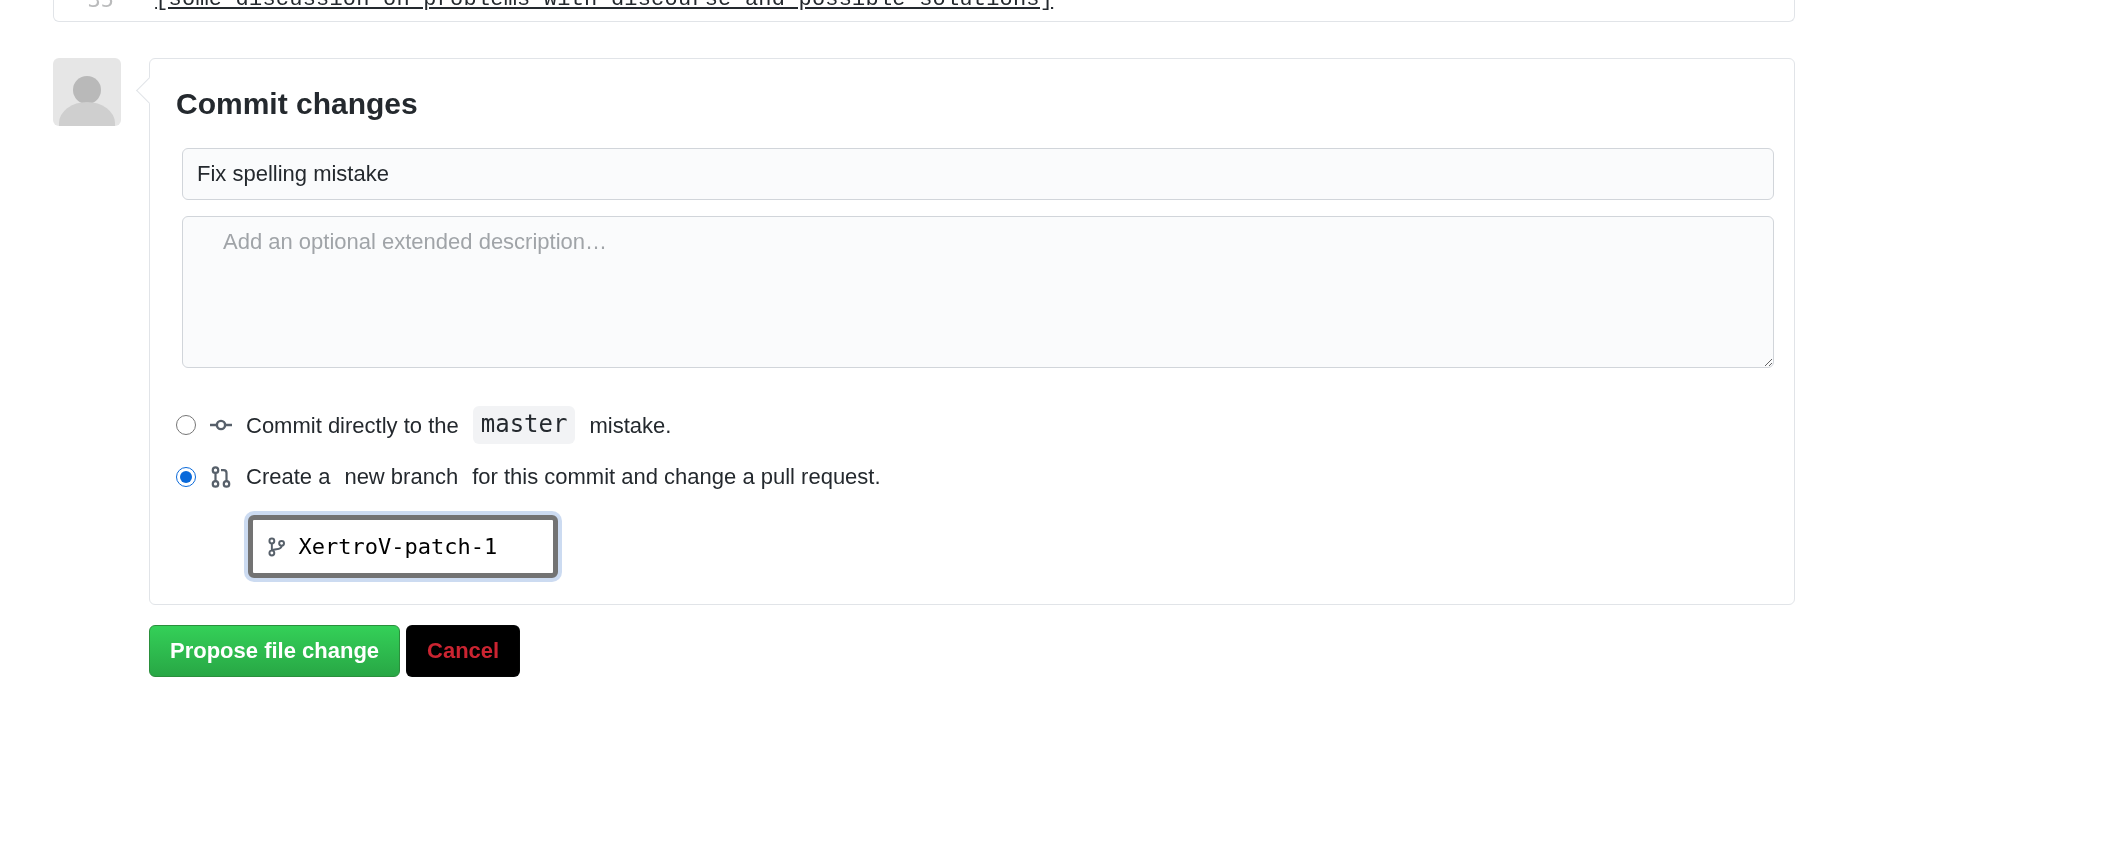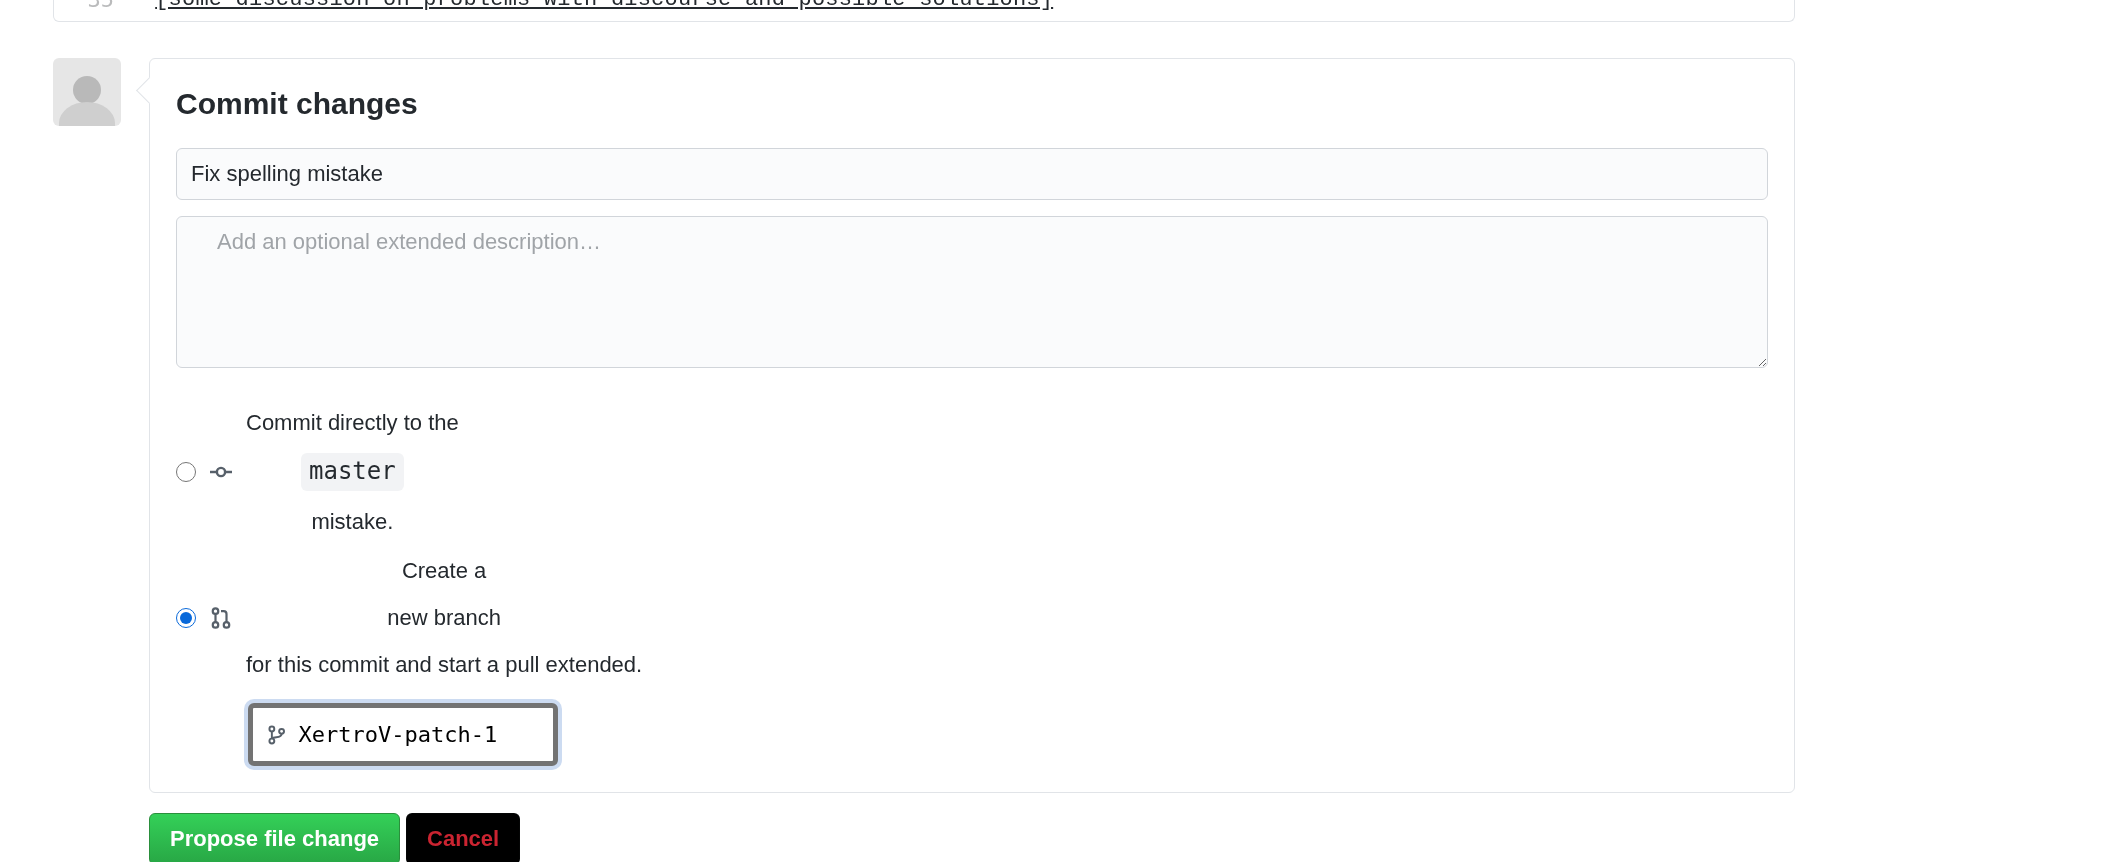--- a/index.html
+++ b/index.html
@@ -87,26 +87,27 @@
       font-size: 30px; font-weight: 600; margin-bottom: 22px;
     }
     .field {
       width:100%; font-size:22px; color:#24292e;
       padding: 12px 14px;
       background:#fafbfc;
       border:1px solid #d1d5da;
       border-radius:6px;
       outline:none;
       font-family: inherit;
+      margin-left: 6px;
     }
     .field::placeholder{ color:#a0a4a8; }
     textarea.field { height: 152px; resize: vertical; margin-top:16px;padding-left:40px; }
     .radios { margin-top: 24px; font-size: 22px; }
     .radio-row { display:flex; align-items:center; gap:14px; padding:8px 0; }
-    .radio-row label { display:flex; align-items:center; gap:14px; cursor:pointer;flex-direction:column;}
+    .radio-row label { display:flex; align-items:center; gap:14px; cursor:pointer;}
     .radio-row input[type=radio]{ width:20px; height:20px; accent-color:#0969da;}
     .icn { width:22px; height:22px; display:inline-flex; align-items:center; justify-content:center; color:#57606a;}
     .icn svg{ width:100%; height:100%; }
     .code-chip {
       font-family: "SFMono-Regular", Consolas, monospace;
       background:#f2f3f5; border-radius:6px; padding:0 8px 2px;
       font-size:24px;
     }
     .strong { font-weight:400; }
     .link { color:#0969da; text-decoration:none; }
@@ -186,21 +187,21 @@
                 <circle cx="4" cy="3" r="2"></circle>
                   <circle cx="4" cy="13" r="2"></circle>
                   <circle cx="12" cy="13" r="2"></circle>
                 <path d="M4 5 V11"></path>
                   <path d="M8 3 h2 a2 2 0 0 1 2 2 v6"></path>
               </svg>
             </span>
             <label for="r2">
               <span>Create a </span>
               <span class="strong">new branch</span>
-              <span> for this commit and start a pull extended. </span>
+              <span> for this commit and change a pull request. </span>
             </label>
           </div>
 
           <div class="branch-box">
             <span class="icn">
               <svg viewBox="0 0 16 16" fill="none" stroke="currentColor" stroke-width="1.6">
                 <circle cx="4" cy="3" r="2"></circle>
                   <circle cx="4" cy="13" r="2"></circle>
                   <circle cx="12" cy="5" r="2"></circle>
                 <path d="M4 5 V11"></path>

